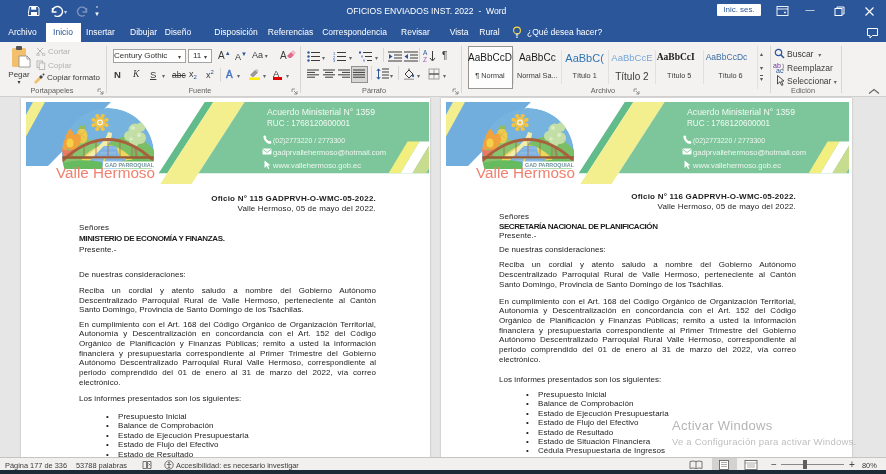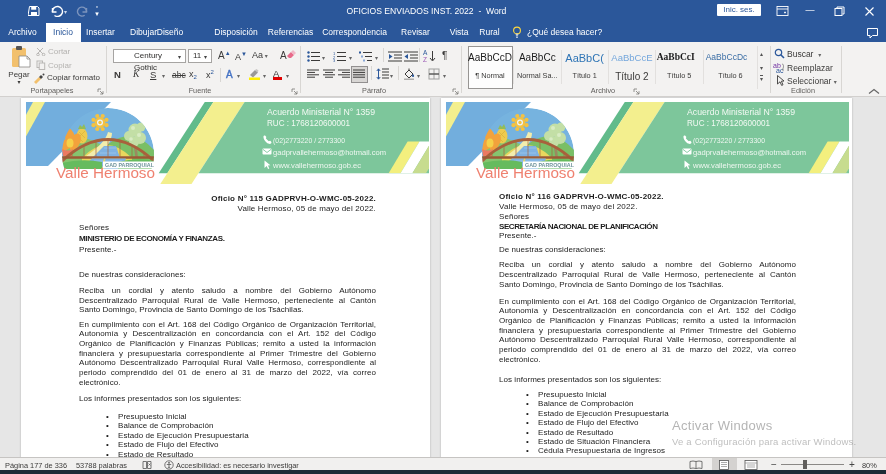--- a/index.html
+++ b/index.html
@@ -56,21 +56,21 @@
 <svg class="abs" style="left:864px;top:6px" width="11" height="11" viewBox="0 0 11 11">
       <path d="M1.5 1.5 L9.5 9.5 M9.5 1.5 L1.5 9.5" stroke="#fff" stroke-width="1.1"></path>
     </svg>
 </div>
 <div class="tabbar">
 <div class="abs" style="left:45.5px;top:0.5px;width:35px;height:20px;background:#fff"></div>
 <div class="tab" style="left:-17.5px;width:80px;color:#fff">Archivo</div>
 <div class="tab" style="left:23px;width:80px;color:#2b579a">Inicio</div>
 <div class="tab" style="left:60.5px;width:80px;color:#fff">Insertar</div>
 <div class="tab" style="left:103.5px;width:80px;color:#fff">Dibujar</div>
-<div class="tab" style="left:130px;width:80px;color:#fff">Diseño</div>
+<div class="tab" style="left:138px;width:80px;color:#fff">Diseño</div>
 <div class="tab" style="left:196px;width:80px;color:#fff">Disposición</div>
 <div class="tab" style="left:250.5px;width:80px;color:#fff">Referencias</div>
 <div class="tab" style="left:314.5px;width:80px;color:#fff">Correspondencia</div>
 <div class="tab" style="left:375.5px;width:80px;color:#fff">Revisar</div>
 <div class="tab" style="left:419px;width:80px;color:#fff">Vista</div>
 <div class="tab" style="left:449.5px;width:80px;color:#fff">Rural</div>
 <svg class="abs" style="left:512px;top:4px" width="10" height="13" viewBox="0 0 10 13">
       <circle cx="5" cy="4.5" r="3.4" fill="none" stroke="#ffd83d" stroke-width="1.1"></circle>
       <path d="M3.7 8.2 h2.6 M3.9 9.9 h2.2 M4.3 11.5 h1.4" stroke="#fff" stroke-width="0.9"></path>
     </svg>
@@ -107,21 +107,21 @@
 <svg class="abs" style="left:33px;top:31px" width="12" height="11" viewBox="0 0 12 11">
       <path d="M1 9 L6 4 l2 2 -5 5 z" fill="#f2c06d"></path>
       <path d="M6 4 l2-2 2 2 -2 2 z" fill="#444"></path>
       <circle cx="10.5" cy="1.5" r="1" fill="#444"></circle>
     </svg>
 <div class="abs" style="left:47px;top:31px;font-size:8px;color:#3b3a39">Copiar formato</div>
 <div class="glabel" style="left:10px;width:84px">Portapapeles</div>
 <svg class="launch" style="left:97px" viewBox="0 0 7 7">
       <path d="M1 1 h3 M1 1 v3 M3 3 l3 3 M6 3.2 V6 H3.2" fill="none" stroke="#7a7876" stroke-width="0.8"></path>
     </svg>
-<div class="combo" style="left:113px;top:7px;width:73px;height:14px;line-height:12px;padding-left:20px">Century Gothic</div>
+<div class="combo" style="left:113px;top:7px;width:73px;height:14px;line-height:12px;padding-left:0">Century Gothic</div>
 <div class="abs" style="left:178px;top:11px;font-size:6px;color:#444">▾</div>
 <div class="combo" style="left:188px;top:7px;width:24px;height:14px;line-height:12px;padding-left:4px">11</div>
 <div class="abs" style="left:204px;top:11px;font-size:6px;color:#444">▾</div>
 <div class="abs" style="left:218px;top:8px;font-size:10px;color:#3b3a39">A<span style="font-size:6px;color:#2b579a;vertical-align:4px">▲</span></div>
 <div class="abs" style="left:235px;top:9px;font-size:9px;color:#3b3a39">A<span style="font-size:6px;color:#2b579a;vertical-align:4px">▼</span></div>
 <div class="abs" style="left:252px;top:8px;font-size:9px;color:#3b3a39">Aa<span style="font-size:6px;color:#666">&nbsp;▾</span></div>
 <div class="abs" style="left:280px;top:8px;font-size:10px;color:#3b3a39">A</div>
 <svg class="abs" style="left:286px;top:8px" width="10" height="8" viewBox="0 0 10 8">
       <path d="M1 6 L5 2 l3 3 -4 4 z" fill="#e86a8a"></path>
       <path d="M5 2 l2-2 3 3 -2 2 z" fill="#f0b8c8"></path>
@@ -501,21 +501,21 @@
         <rect x="236.5" y="46.5" width="9" height="6" rx="0.8" fill="#fff"></rect>
         <path d="M236.5,47 l4.5,3.5 4.5,-3.5" fill="none" stroke="#7dc69b" stroke-width="0.9"></path>
         <path d="M238.5,58.5 l0,7.6 2.2,-2 1.35,3 1.25,-0.6 -1.35,-2.95 2.45,-0.25 z" fill="#fff"></path>
         <text x="247" y="40.5" font-size="7.5" fill="#eef7f0" textLength="72" lengthAdjust="spacingAndGlyphs">(02)2773220 / 2773300</text>
         <text x="247" y="53" font-size="7.5" fill="#eef7f0" textLength="113" lengthAdjust="spacingAndGlyphs">gadprvallehermoso@hotmail.com</text>
         <text x="247" y="65.5" font-size="7.5" fill="#eef7f0" textLength="88" lengthAdjust="spacingAndGlyphs">www.vallehermoso.gob.ec</text>
         <rect x="77" y="59.5" width="53" height="7" fill="#ffffff"></rect>
         <text x="79" y="64.5" font-size="5.8" font-weight="bold" fill="#6f939b" textLength="49" lengthAdjust="spacingAndGlyphs">GAD PARROQUIAL</text>
         <text x="30" y="76" font-size="14" fill="#ef8170" textLength="99" lengthAdjust="spacingAndGlyphs">Valle Hermoso</text>
       </svg>
-      <div class="t" style="left:58px;top:94px;width:297px;line-height:9.7px"><b style="letter-spacing:0.22px">Oficio N° 116 GADPRVH-O-WMC-05-2022.</b><br><span style="letter-spacing:0.15px">Valle Hermoso, 05 de mayo del 2022.</span></div>
+      <div class="t" style="left:58px;top:94px;width:297px;text-align:right;line-height:9.7px"><b style="letter-spacing:0.22px">Oficio N° 116 GADPRVH-O-WMC-05-2022.</b><br><span style="letter-spacing:0.15px">Valle Hermoso, 05 de mayo del 2022.</span></div>
       <div class="t" style="left:58px;top:114px;line-height:9.7px">Señores<br><b style="letter-spacing:-0.42px">SECRETARÍA NACIONAL DE PLANIFICACIÓN</b><br>Presente.-</div>
       <div class="t" style="left:58px;top:147px">De nuestras consideraciones:</div>
       <div class="t j" style="left:58px;top:162px;width:297px;line-height:9.8px">
         <div>Reciba un cordial y atento saludo a nombre del Gobierno Autónomo</div>
         <div>Descentralizado Parroquial Rural de Valle Hermoso, perteneciente al Cantón</div>
         <div class="last">Santo Domingo, Provincia de Santo Domingo de los Tsáchilas.</div>
       </div>
       <div class="t j" style="left:58px;top:198.5px;width:297px;line-height:9.7px">
         <div>En cumplimiento con el Art. 168 del Código Orgánico de Organización Territorial,</div>
         <div>Autonomía y Descentralización en concordancia con el Art. 152 del Código</div>

